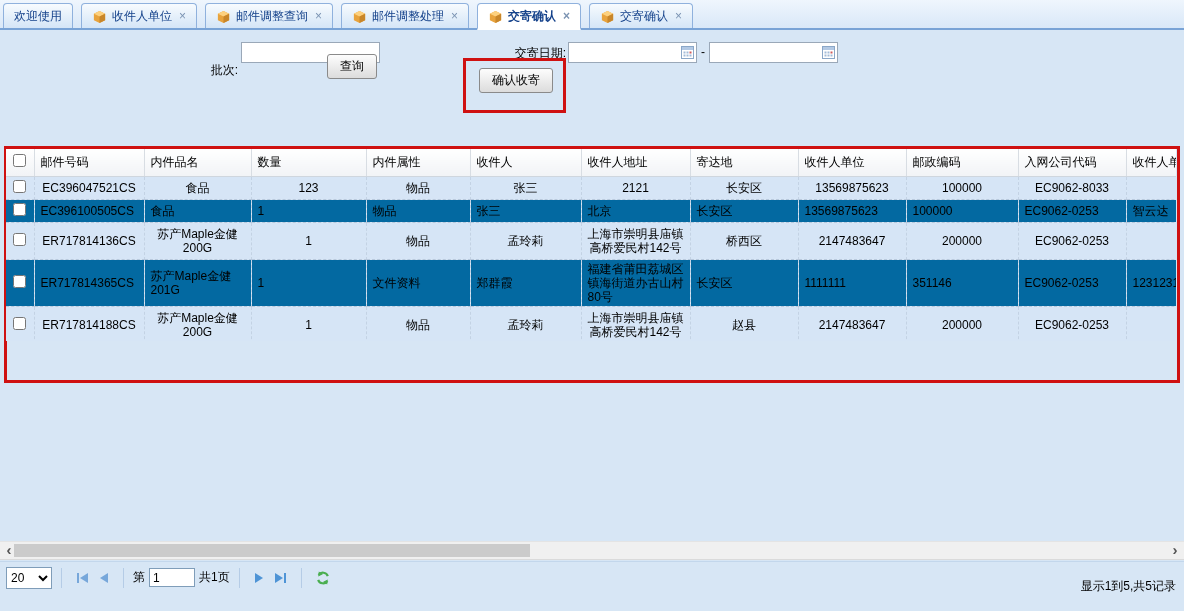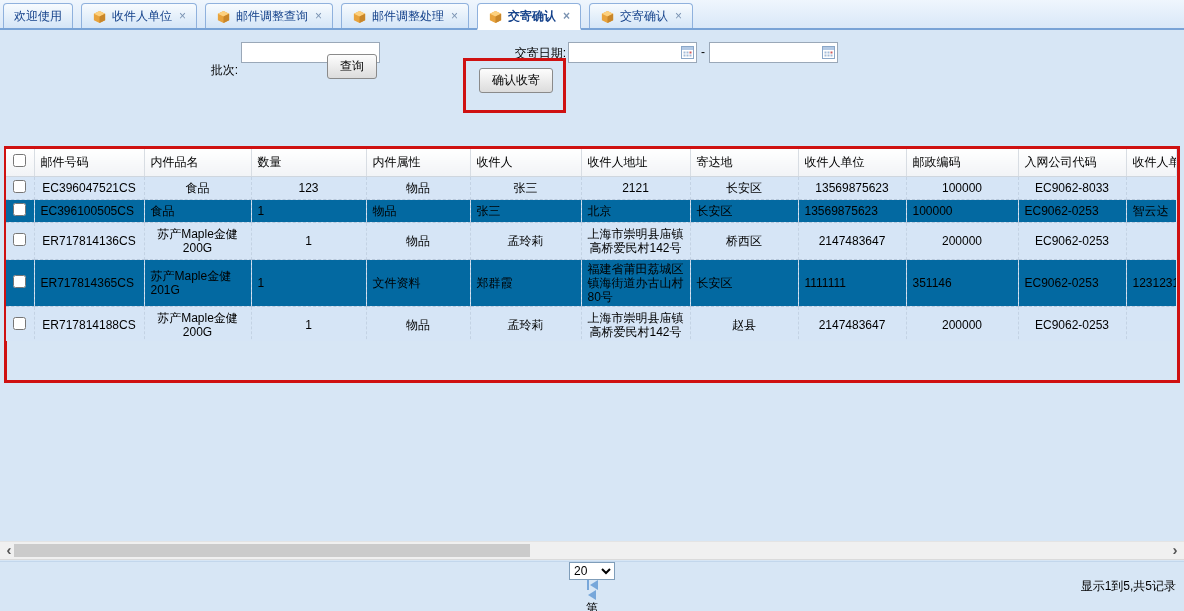--- a/index.html
+++ b/index.html
@@ -80,21 +80,21 @@
   .harrow {
     position: absolute; top: 0; width: 14px; height: 17px; line-height: 16px;
     text-align: center; color: #555; font-size: 15px; font-weight: bold; cursor: pointer;
   }
   .harrow.left { left: 2px; } .harrow.right { right: 2px; }
   .hthumb { position: absolute; left: 14px; top: 2px; width: 516px; height: 13px; background: #cbcbcb; cursor: grab; }
   
   .pager {
     position: absolute; left: 0; top: 561px; width: 1184px; height: 32px;
     background: #d7e6f5; border-top: 1px solid #c3d7ec;
-    display: flex; align-items: center; padding: 0 6px; flex-direction: column;
+    display: flex; align-items: center; padding: 0 6px;
   }
   .pager select { height: 22px; min-width: 46px; border: 1px solid #7f9db9; background: #fff; font-size: 12px; font-family: inherit; }
   .psep { width: 1px; height: 20px; background: #b5cce6; margin: 0 9px; }
   .nav { display: inline-flex; align-items: center; margin: 0 6px; cursor: pointer; }
   .tri-l { width:0; height:0; border-top:5px solid transparent; border-bottom:5px solid transparent; border-right:8px solid #77a7da; }
   .tri-r { width:0; height:0; border-top:5px solid transparent; border-bottom:5px solid transparent; border-left:8px solid #4e94d6; }
   .nbar-l { width: 2px; height: 10px; background: #77a7da; margin-right: 1px; }
   .nbar-r { width: 2px; height: 10px; background: #4e94d6; margin-left: 1px; }
   .pageinput { width: 46px; height: 19px; border: 1px solid #7f9db9; padding: 0 3px; font-size: 12px; font-family: inherit; margin: 0 4px; }
   .refresh { margin: 0 4px; cursor: pointer; display: inline-flex; }

